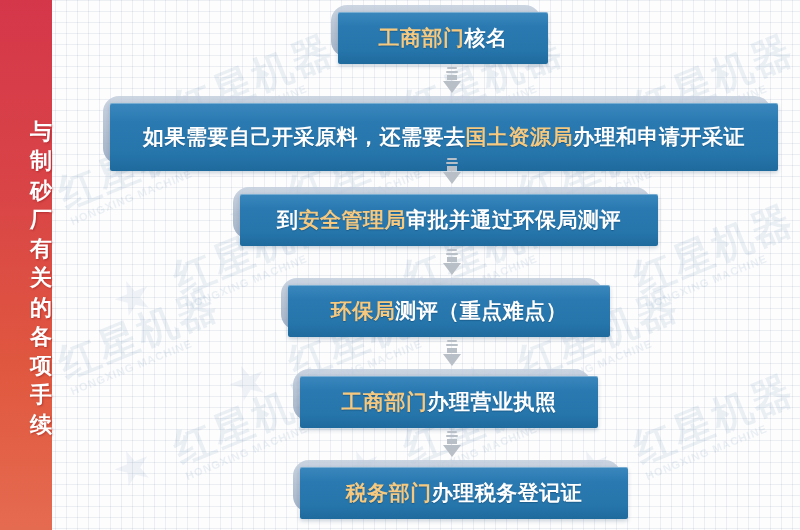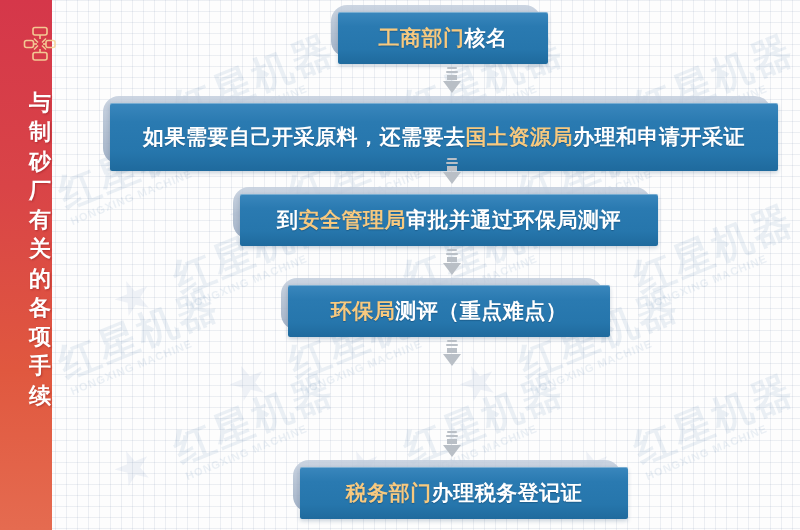--- a/index.html
+++ b/index.html
@@ -53,21 +53,21 @@
   }
 
   
   #sidebar {
     position: absolute;
     left: 0; top: 0;
     width: 52px; height: 530px;
     background: linear-gradient(to bottom, #d5374a 0%, #d94447 35%, #e0583f 70%, #e56b50 100%);
     z-index: 5;
     display: flex;
-    flex-direction: column;
+    flex-direction: row;
     align-items: center;
     padding-left: 28px;
   }
   #sidebar-icon {
     margin-top: 26px;
     width: 34px; height: 36px;
     opacity: 0.92;
   }
   #sidebar-title {
     margin-top: 26px;
@@ -242,20 +242,26 @@
         <div class="node">
           <div class="node-text"><span>到</span><span class="hl">安全管理局</span><span>审批并通过环保局测评</span></div>
         </div>
       </div>
       <div class="node-wrap" style="left: 236px; top: 285px; width: 322px; height: 52px;">
         <div class="node-back"></div>
         <div class="node">
           <div class="node-text"><span class="hl">环保局</span><span>测评（重点难点）</span></div>
         </div>
       </div>
+      <div class="node-wrap" style="left: 248px; top: 376px; width: 298px; height: 52px;">
+        <div class="node-back"></div>
+        <div class="node">
+          <div class="node-text"><span class="hl">工商部门</span><span>办理营业执照</span></div>
+        </div>
+      </div>
       <div class="node-wrap" style="left: 248px; top: 467px; width: 328px; height: 52px;">
         <div class="node-back"></div>
         <div class="node">
           <div class="node-text"><span class="hl">税务部门</span><span>办理税务登记证</span></div>
         </div>
       </div>
       <div class="arrow" style="left: 391px; top: 67px;">
         <div class="bar"></div>
         <div class="bar b2"></div>
         <div class="stem"></div>

